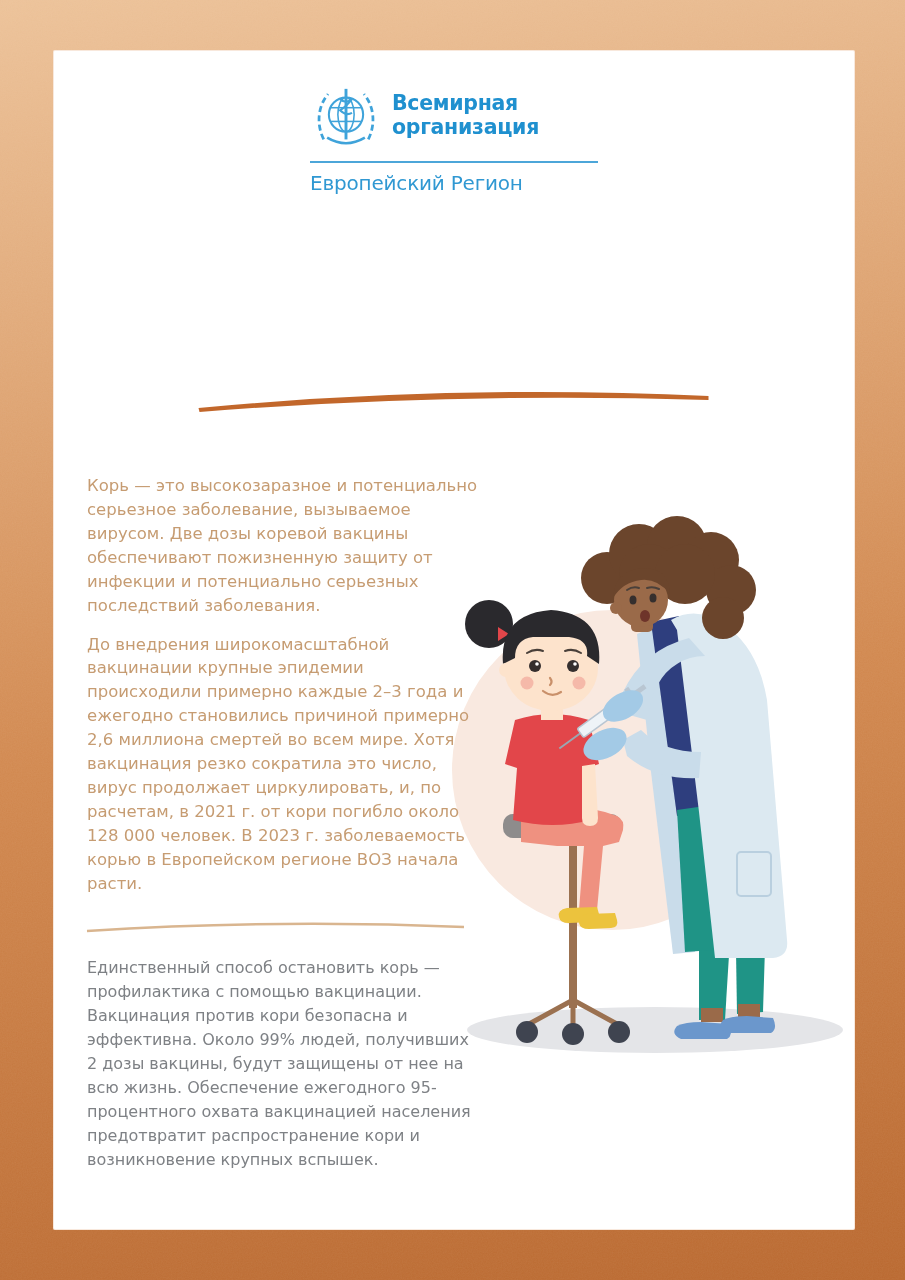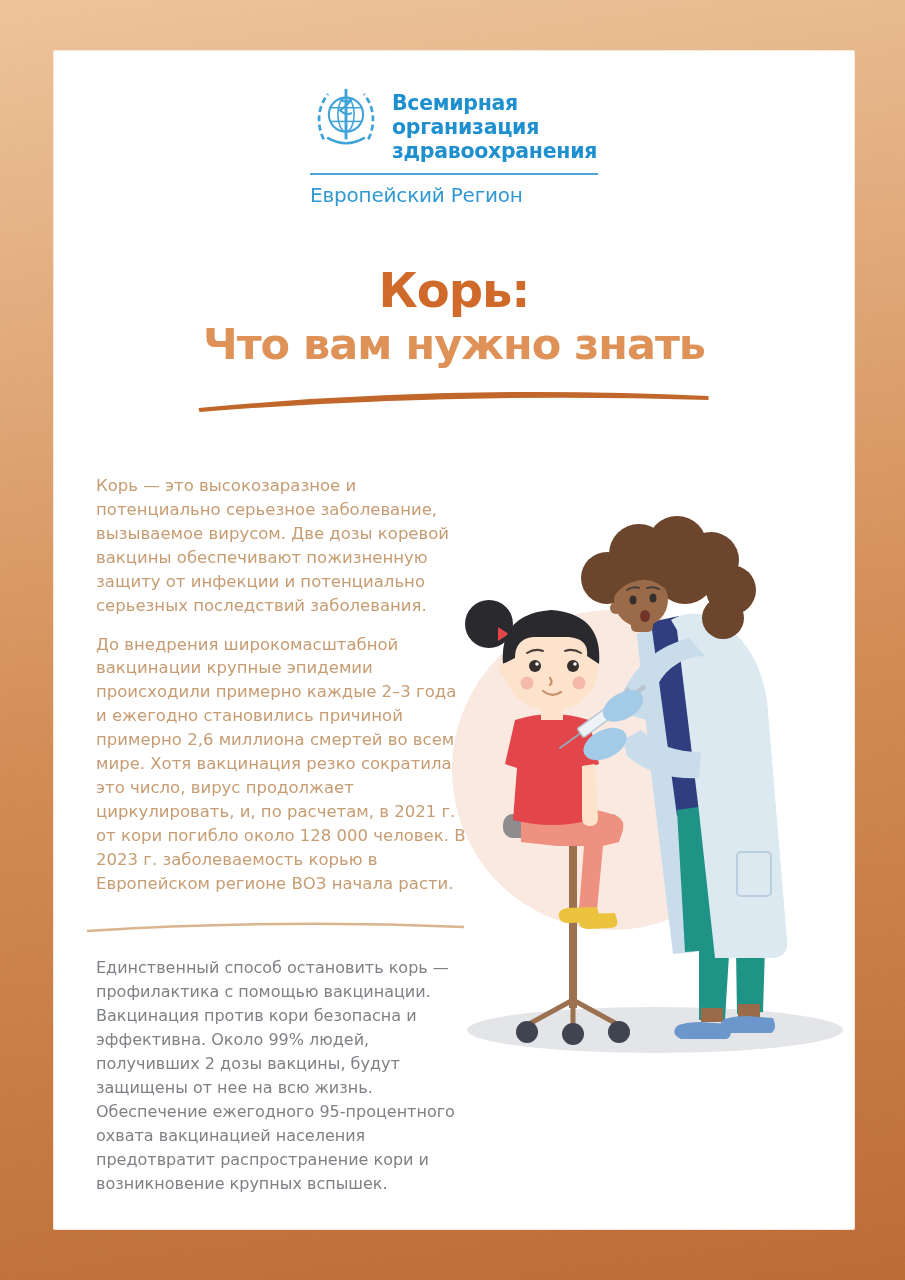--- a/index.html
+++ b/index.html
@@ -26,21 +26,21 @@
   .logo-divider{height:2px;background:var(--who_blue,#1f90cf);opacity:.8;margin:9px 0 8px;}
   .region{font-size:20px;font-weight:400;color:var(--who_blue,#1f90cf);opacity:.92;letter-spacing:-0.2px;}
   
   .title{position:absolute;top:214px;left:0;width:100%;margin:0;text-align:center;z-index:2;}
   .t1{display:block;font-size:48px;font-weight:700;color:var(--title_primary,#cf6a2a);letter-spacing:-1px;line-height:1.1;}
   .t2{display:block;font-size:43px;font-weight:700;color:var(--title_secondary,#de9257);letter-spacing:-1px;line-height:1.12;margin-top:3px;}
   .title-swoosh{position:absolute;top:336px;left:50%;transform:translateX(-50%);width:515px;height:26px;z-index:2;}
   .title-swoosh path{fill:var(--swoosh,#c2672b);}
   
   .text-col{position:absolute;left:32px;top:424px;width:398px;z-index:3;}
-  .text-col p{margin:0 11px 15px;}
+  .text-col p{margin:0 2px 15px;}
   p.tan{color:var(--body_tan,#c69c72);font-size:16.5px;line-height:1.45;}
   p.gray{color:var(--body_gray,#7e8185);font-size:16px;line-height:1.5;}
   .divider-swoosh{display:block;width:382px;height:16px;margin:22px 0 22px;}
   .divider-swoosh path{stroke:var(--divider_tan,#d9b58f);stroke-width:2.5;fill:none;}
   .section-heading{margin:0 0 14px;font-size:20.5px;font-weight:700;line-height:1.35;color:var(--heading_orange,#d4712c);letter-spacing:-0.2px;}
   
   .illus{position:absolute;left:384px;top:462px;width:420px;height:558px;z-index:2;}
   .i-circle{fill:var(--circle_bg,#f9e9e0);}
   .i-shadow{fill:var(--floor_shadow,#e4e5e8);}
   .i-stool{fill:var(--stool_brown,#9b7150);}
@@ -91,31 +91,26 @@
         <path d="M20,62 q22,13 44,0" stroke-width="3"></path>
         <circle cx="42" cy="35" r="20" stroke-width="2.4"></circle>
         <ellipse cx="42" cy="35" rx="9.5" ry="20" stroke-width="1.8"></ellipse>
         <line x1="23.5" y1="27" x2="60.5" y2="27" stroke-width="1.8"></line>
         <line x1="23.5" y1="43" x2="60.5" y2="43" stroke-width="1.8"></line>
         <line x1="42" y1="5" x2="42" y2="64" stroke-width="3.4"></line>
         <path d="M35,17 q7,6 14,0 q-7,9 -14,13 q7,7 14,3" stroke-width="2.4"></path>
       </svg>
       <div class="org-name">
         <div>Всемирная организация</div>
-        <div>здравоохранения</div>
       </div>
     </div>
     <div class="logo-divider"></div>
     <div class="region">Европейский Регион</div>
   </header>
 
-  <h1 class="title">
-    <span class="t1">Корь:</span>
-    <span class="t2">Что вам нужно знать</span>
-  </h1>
   <svg class="title-swoosh" viewBox="0 0 515 26" preserveAspectRatio="none">
     <path d="M2,22 Q255,-2 512,10 L512,14 Q255,6 3,26 Z"></path>
   </svg>
 
   <div class="text-col">
     <p class="tan">Корь — это высокозаразное и потенциально серьезное заболевание, вызываемое вирусом. Две дозы коревой вакцины обеспечивают пожизненную защиту от инфекции и потенциально серьезных последствий заболевания.</p>
     <p class="tan">До внедрения широкомасштабной вакцинации крупные эпидемии происходили примерно каждые 2–3 года и ежегодно становились причиной примерно 2,6 миллиона смертей во всем мире. Хотя вакцинация резко сократила это число, вирус продолжает циркулировать, и, по расчетам, в 2021 г. от кори погибло около 128 000 человек. В 2023 г. заболеваемость корью в Европейском регионе ВОЗ начала расти.</p>
     <svg class="divider-swoosh" viewBox="0 0 382 16" preserveAspectRatio="none">
       <path d="M2,13 Q190,1 379,9"></path>
     </svg>

